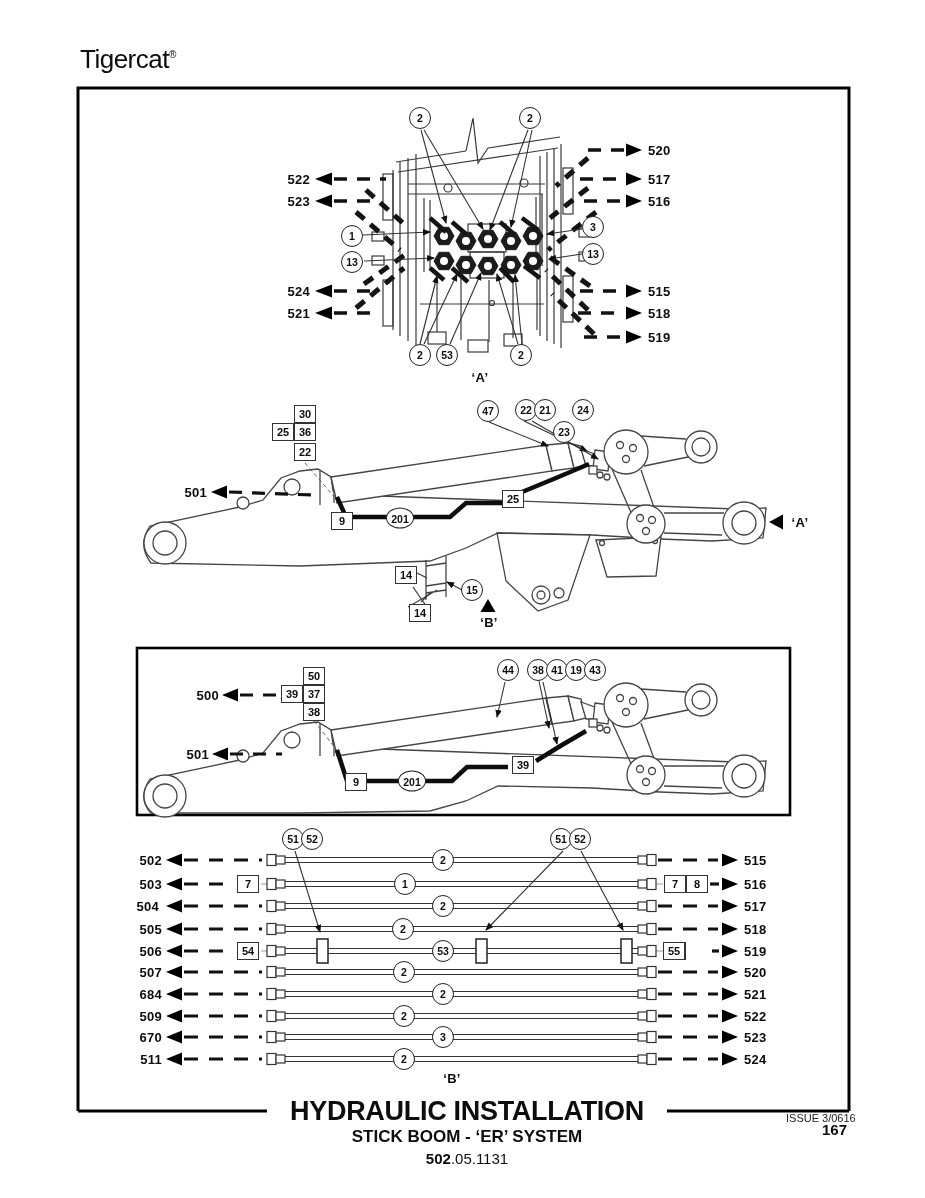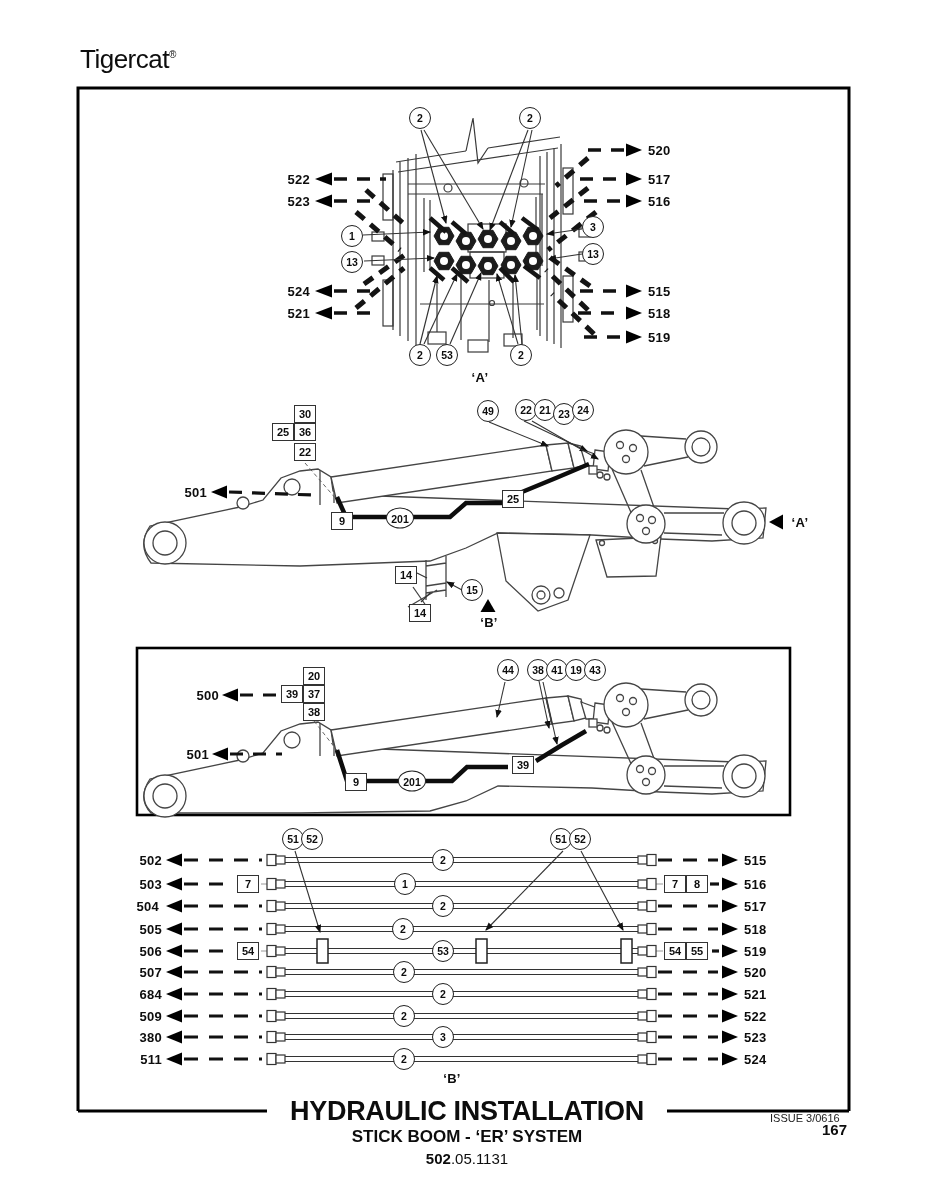--- a/index.html
+++ b/index.html
@@ -10,21 +10,21 @@
   .ctr{text-align:center;}
   .c{position:absolute;z-index:2;display:flex;align-items:center;justify-content:center;width:22px;height:22px;border:1.6px solid #222;border-radius:50%;background:#fff;font-size:10.5px;font-weight:bold;transform:translate(-50%,-50%);box-sizing:border-box;}
   .oval{width:28px;height:21px;}
   .bx{position:absolute;z-index:2;display:flex;align-items:center;justify-content:center;width:22px;height:18px;border:1.3px solid #333;background:#fff;font-size:11px;font-weight:bold;transform:translate(-50%,-50%);box-sizing:border-box;}
   .logo{position:absolute;left:80px;top:44px;z-index:2;font-size:26px;font-weight:normal;letter-spacing:-.5px;}
   .logo sup{font-size:10px;}
   .title-main{position:absolute;left:267px;top:1096px;width:400px;text-align:center;z-index:2;font-size:27px;font-weight:bold;letter-spacing:-.3px;background:#fff;}
   .title-sub{position:absolute;left:267px;top:1127px;width:400px;text-align:center;z-index:2;font-size:17px;font-weight:bold;}
   .title-num{position:absolute;left:267px;top:1150px;width:400px;text-align:center;z-index:2;font-size:15px;}
   .title-num .b{font-weight:bold;}
-  .issue{position:absolute;left:770px;top:1112px;z-index:2;font-size:11px;color:#222;}
+  .issue{position:absolute;left:786px;top:1112px;z-index:2;font-size:11px;color:#222;}
   .pageno{position:absolute;left:822px;top:1121px;z-index:2;font-size:15px;font-weight:bold;}
 </style>
 </head>
 <body>
 
 <svg id="art" width="925" height="1198" viewBox="0 0 925 1198">
   <defs>
     <marker id="ah" markerWidth="9" markerHeight="8" refX="6.5" refY="3" orient="auto">
       <path d="M0,0 L7.5,3 L0,6 Z" fill="#111"></path>
     </marker>
@@ -382,36 +382,36 @@
 <span class="lbl" style="left:648px;top:179px">517</span>
 <span class="lbl" style="left:648px;top:201px">516</span>
 <span class="lbl" style="left:648px;top:291px">515</span>
 <span class="lbl" style="left:648px;top:313px">518</span>
 <span class="lbl" style="left:648px;top:337px">519</span>
 
 <span class="bx" style="left:305px;top:414px">30</span>
 <span class="bx" style="left:283px;top:432px">25</span>
 <span class="bx" style="left:305px;top:432px">36</span>
 <span class="bx" style="left:305px;top:452px">22</span>
-<span class="c" style="left:488px;top:411px">49</span>
+<span class="c" style="left:488px;top:411px">47</span>
 <span class="c" style="left:526px;top:410px">22</span>
 <span class="c" style="left:545px;top:410px">21</span>
-<span class="c" style="left:564px;top:414px">23</span>
+<span class="c" style="left:564px;top:432px">23</span>
 <span class="c" style="left:583px;top:410px">24</span>
 <span class="lbl lblR" style="left:171px;top:492px;width:36px">501</span>
 <span class="bx" style="left:342px;top:521px">9</span>
 <span class="c oval" style="left:400px;top:518px">201</span>
 <span class="bx" style="left:513px;top:499px">25</span>
 <span class="bx" style="left:406px;top:575px">14</span>
 <span class="bx" style="left:420px;top:613px">14</span>
 <span class="c" style="left:472px;top:590px">15</span>
 <span class="lbl ctr" style="left:476px;top:622px;width:26px">‘B’</span>
 <span class="lbl ctr" style="left:787px;top:522px;width:26px">‘A’</span>
 
-<span class="bx" style="left:314px;top:676px">20</span>
+<span class="bx" style="left:314px;top:676px">50</span>
 <span class="bx" style="left:292px;top:694px">39</span>
 <span class="bx" style="left:314px;top:694px">37</span>
 <span class="bx" style="left:314px;top:712px">38</span>
 <span class="lbl lblR" style="left:183px;top:695px;width:36px">500</span>
 <span class="lbl lblR" style="left:173px;top:754px;width:36px">501</span>
 <span class="c" style="left:508px;top:670px">44</span>
 <span class="c" style="left:538px;top:670px">38</span>
 <span class="c" style="left:557px;top:670px">41</span>
 <span class="c" style="left:576px;top:670px">19</span>
 <span class="c" style="left:595px;top:670px">43</span>
@@ -425,21 +425,21 @@
 <span class="c" style="left:580px;top:839px">52</span>
 
 <span class="lbl lblR" style="left:126px;top:860px;width:36px">502</span>
 <span class="lbl lblR" style="left:126px;top:884px;width:36px">503</span>
 <span class="lbl lblR" style="left:123px;top:906px;width:36px">504</span>
 <span class="lbl lblR" style="left:126px;top:929px;width:36px">505</span>
 <span class="lbl lblR" style="left:126px;top:951px;width:36px">506</span>
 <span class="lbl lblR" style="left:126px;top:972px;width:36px">507</span>
 <span class="lbl lblR" style="left:126px;top:994px;width:36px">684</span>
 <span class="lbl lblR" style="left:126px;top:1016px;width:36px">509</span>
-<span class="lbl lblR" style="left:126px;top:1037px;width:36px">380</span>
+<span class="lbl lblR" style="left:126px;top:1037px;width:36px">670</span>
 <span class="lbl lblR" style="left:126px;top:1059px;width:36px">511</span>
 
 <span class="lbl" style="left:744px;top:860px">515</span>
 <span class="lbl" style="left:744px;top:884px">516</span>
 <span class="lbl" style="left:744px;top:906px">517</span>
 <span class="lbl" style="left:744px;top:929px">518</span>
 <span class="lbl" style="left:744px;top:951px">519</span>
 <span class="lbl" style="left:744px;top:972px">520</span>
 <span class="lbl" style="left:744px;top:994px">521</span>
 <span class="lbl" style="left:744px;top:1016px">522</span>
@@ -455,21 +455,21 @@
 <span class="c" style="left:443px;top:994px">2</span>
 <span class="c" style="left:404px;top:1016px">2</span>
 <span class="c" style="left:443px;top:1037px">3</span>
 <span class="c" style="left:404px;top:1059px">2</span>
 
 <span class="bx" style="left:248px;top:884px">7</span>
 <span class="bx" style="left:675px;top:884px">7</span>
 <span class="bx" style="left:697px;top:884px">8</span>
 <span class="bx" style="left:248px;top:951px">54</span>
 <span class="bx" style="left:675px;top:951px">54</span>
-<span class="bx" style="left:697px;top:951px">55</span>
+<span class="bx" style="left:674px;top:951px">55</span>
 
 <span class="lbl ctr" style="left:438px;top:1078px;width:28px">‘B’</span>
 
 <div class="title-main">HYDRAULIC INSTALLATION</div>
 <div class="title-sub">STICK BOOM - ‘ER’ SYSTEM</div>
 <div class="title-num"><span class="b">502</span><span>.05.1131</span></div>
 <div class="issue">ISSUE 3/0616</div>
 <div class="pageno">167</div>
 
 </body></html>

